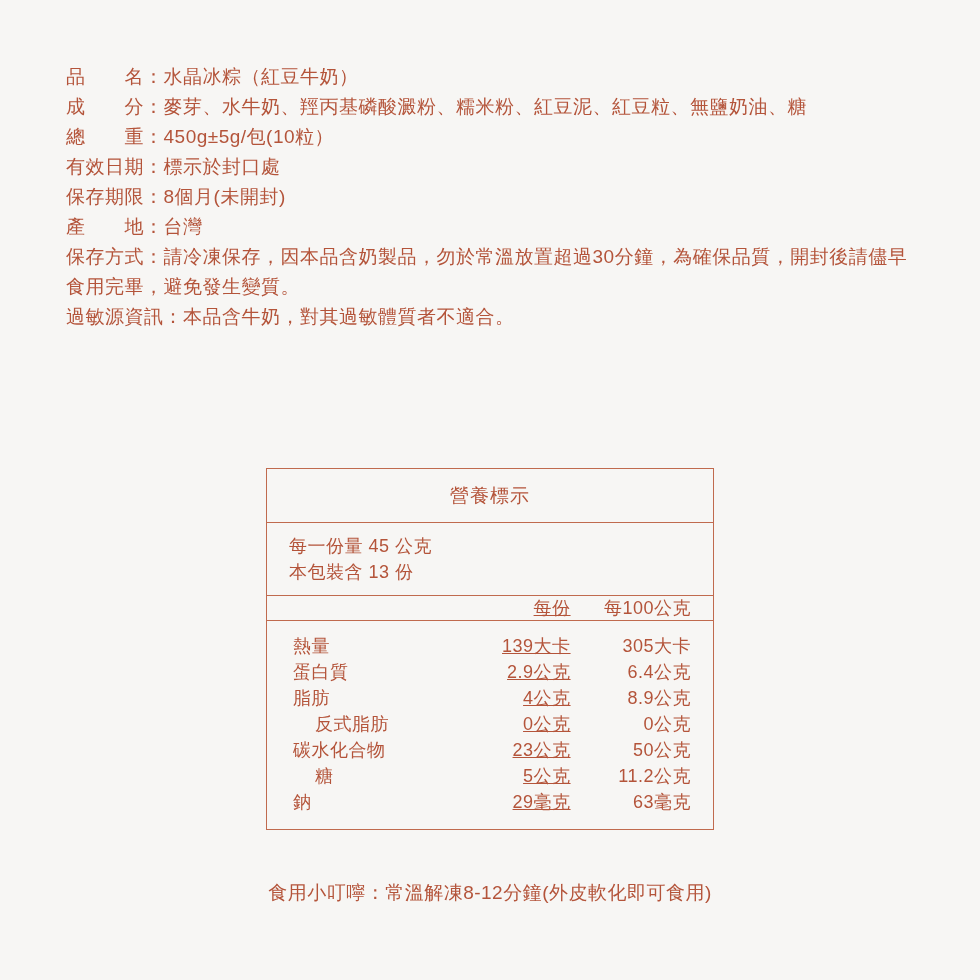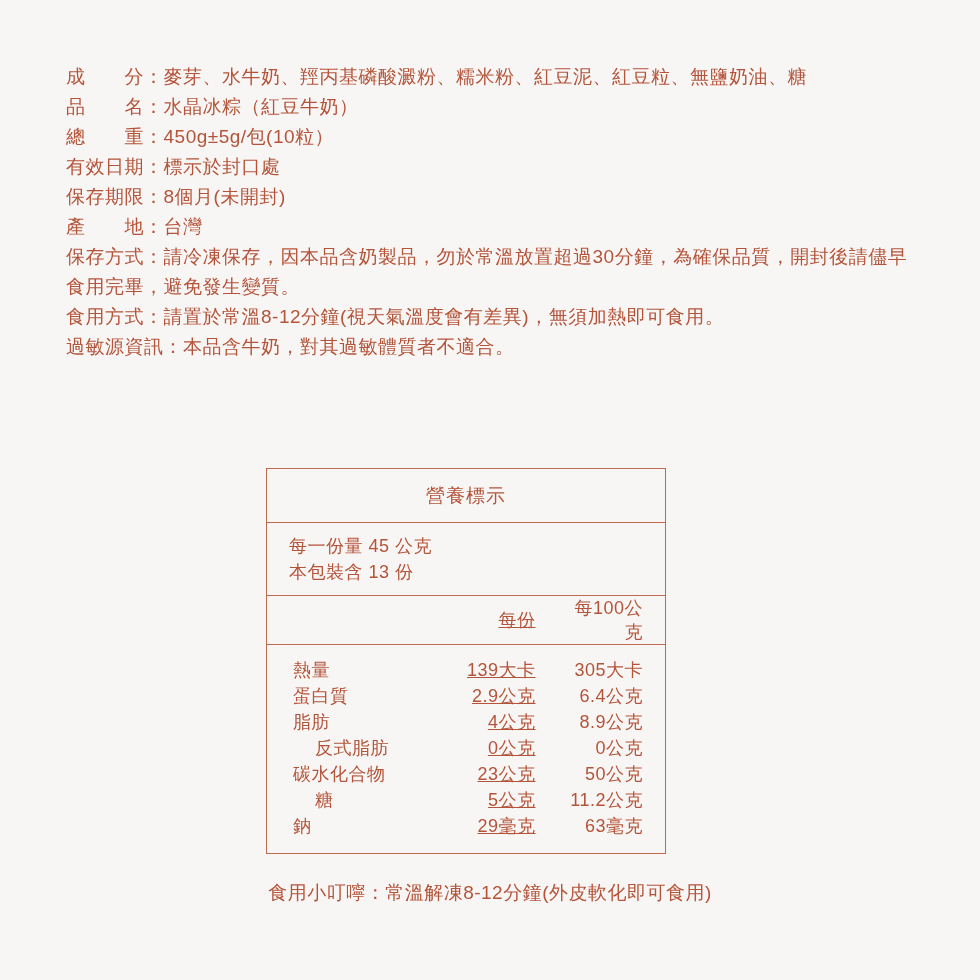--- a/index.html
+++ b/index.html
@@ -29,21 +29,21 @@
     color: #b4543a;
   }
   .info .row {
     white-space: normal;
   }
   
   .nutri-wrap {
     position: absolute;
     left: 266px;
     top: 468px;
-    width: 400px;
+    width: 448px;
   }
   table.nutri {
     width: 100%;
     border-collapse: collapse;
     font-size: 18px;
     color: #b4543a;
   }
   table.nutri td {
     padding: 0;
     border: 0;
@@ -97,42 +97,39 @@
     color: #b4543a;
   }
 </style>
 </head>
 <body>
 
 <div class="page">
 
   <div class="info">
     <div class="row">
+      <span>品　　名：</span><span>水晶冰粽（紅豆牛奶）</span>
+    </div>
+    <div class="row">
       <span>成　　分：</span><span>麥芽、水牛奶、羥丙基磷酸澱粉、糯米粉、紅豆泥、紅豆粒、無鹽奶油、糖</span>
     </div>
     <div class="row">
-      <span>品　　名：</span><span>水晶冰粽（紅豆牛奶）</span>
-    </div>
-    <div class="row">
       <span>總　　重：</span><span>450g±5g/包(10粒）</span>
     </div>
     <div class="row">
       <span>有效日期：</span><span>標示於封口處</span>
     </div>
     <div class="row">
       <span>保存期限：</span><span>8個月(未開封)</span>
     </div>
     <div class="row">
       <span>產　　地：</span><span>台灣</span>
     </div>
     <div class="row">
       <span>保存方式：</span><span>請冷凍保存，因本品含奶製品，勿於常溫放置超過30分鐘，為確保品質，開封後請儘早食用完畢，避免發生變質。</span>
-    </div>
-    <div class="row">
-      <span>食用方式：</span><span>請置於常溫8-12分鐘(視天氣溫度會有差異)，無須加熱即可食用。</span>
     </div>
     <div class="row">
       <span>過敏源資訊：</span><span>本品含牛奶，對其過敏體質者不適合。</span>
     </div>
   </div>
 
   <div class="nutri-wrap">
     <div class="nutri-outer">
 
       <div class="sec">

